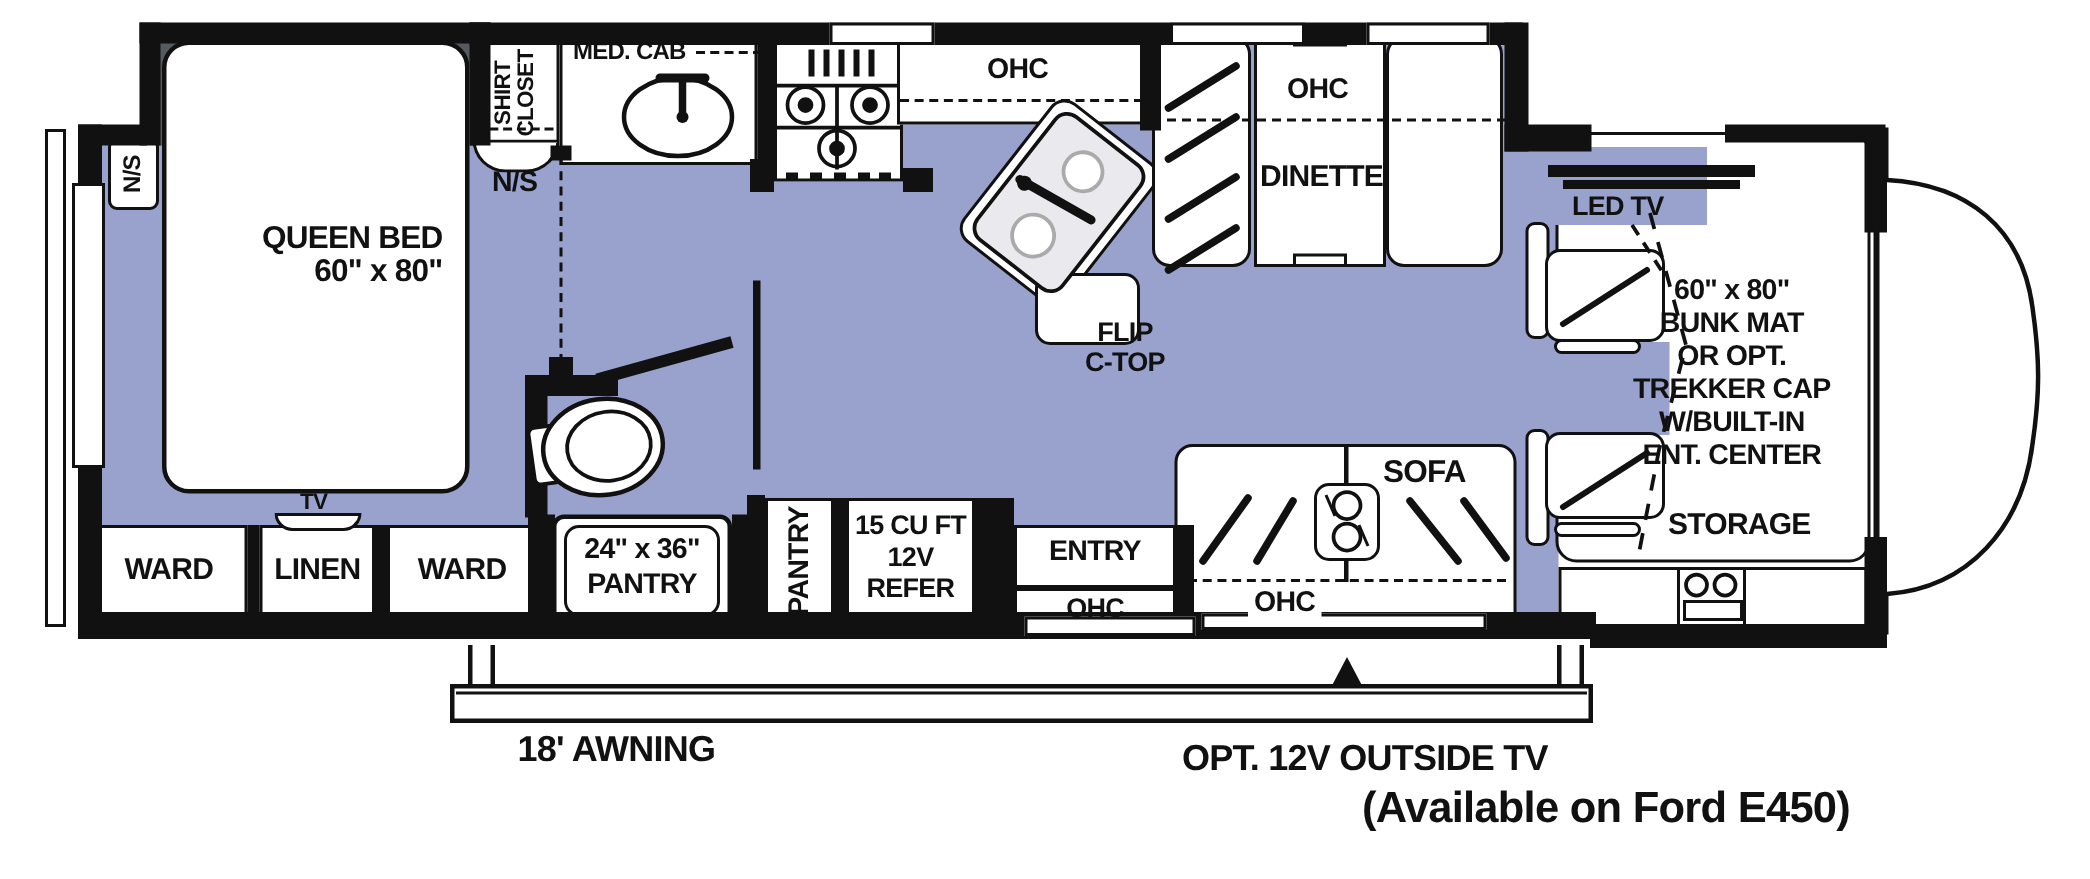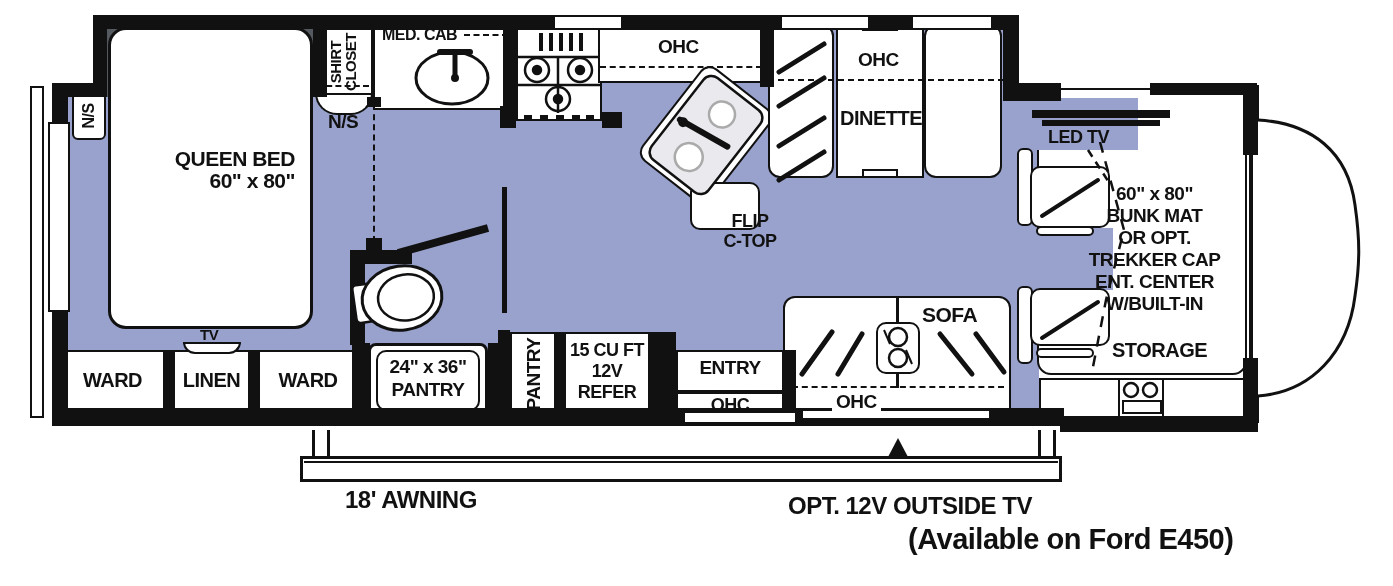--- a/index.html
+++ b/index.html
@@ -252,22 +252,22 @@
       <div>C-TOP</div>
   </div>
   <div class="lbl" style="left:858px;top:50px;font-size:19px;">OHC</div>
   <div class="lbl" style="left:840px;top:108px;font-size:20px;">DINETTE</div>
   <div class="lbl" style="left:1048px;top:128px;font-size:18px;">LED TV</div>
   <div class="lbl ctr" style="left:1072px;top:183px;width:165px;font-size:19px;line-height:22px;">
     <div>60" x 80"</div>
       <div>BUNK MAT</div>
       <div>OR OPT.</div>
     <div>TREKKER CAP</div>
+      <div>W/BUILT-IN</div>
       <div>ENT. CENTER</div>
-      <div>W/BUILT-IN</div>
   </div>
   <div class="lbl" style="left:1112px;top:340px;font-size:20px;">STORAGE</div>
   <div class="lbl" style="left:922px;top:304px;font-size:21px;">SOFA</div>
   <div class="lbl" style="left:832px;top:392px;font-size:19px;background:#fff;padding:0 4px;">OHC</div>
   <div class="lbl ctr" style="left:676px;top:358px;width:108px;font-size:19px;">ENTRY</div>
   <div class="lbl ctr" style="left:676px;top:396px;width:108px;font-size:18px;">OHC</div>
   <div class="lbl ctr" style="left:564px;top:340px;width:86px;font-size:18px;line-height:21px;">
     <div>15 CU FT</div>
       <div>12V</div>
       <div>REFER</div>

